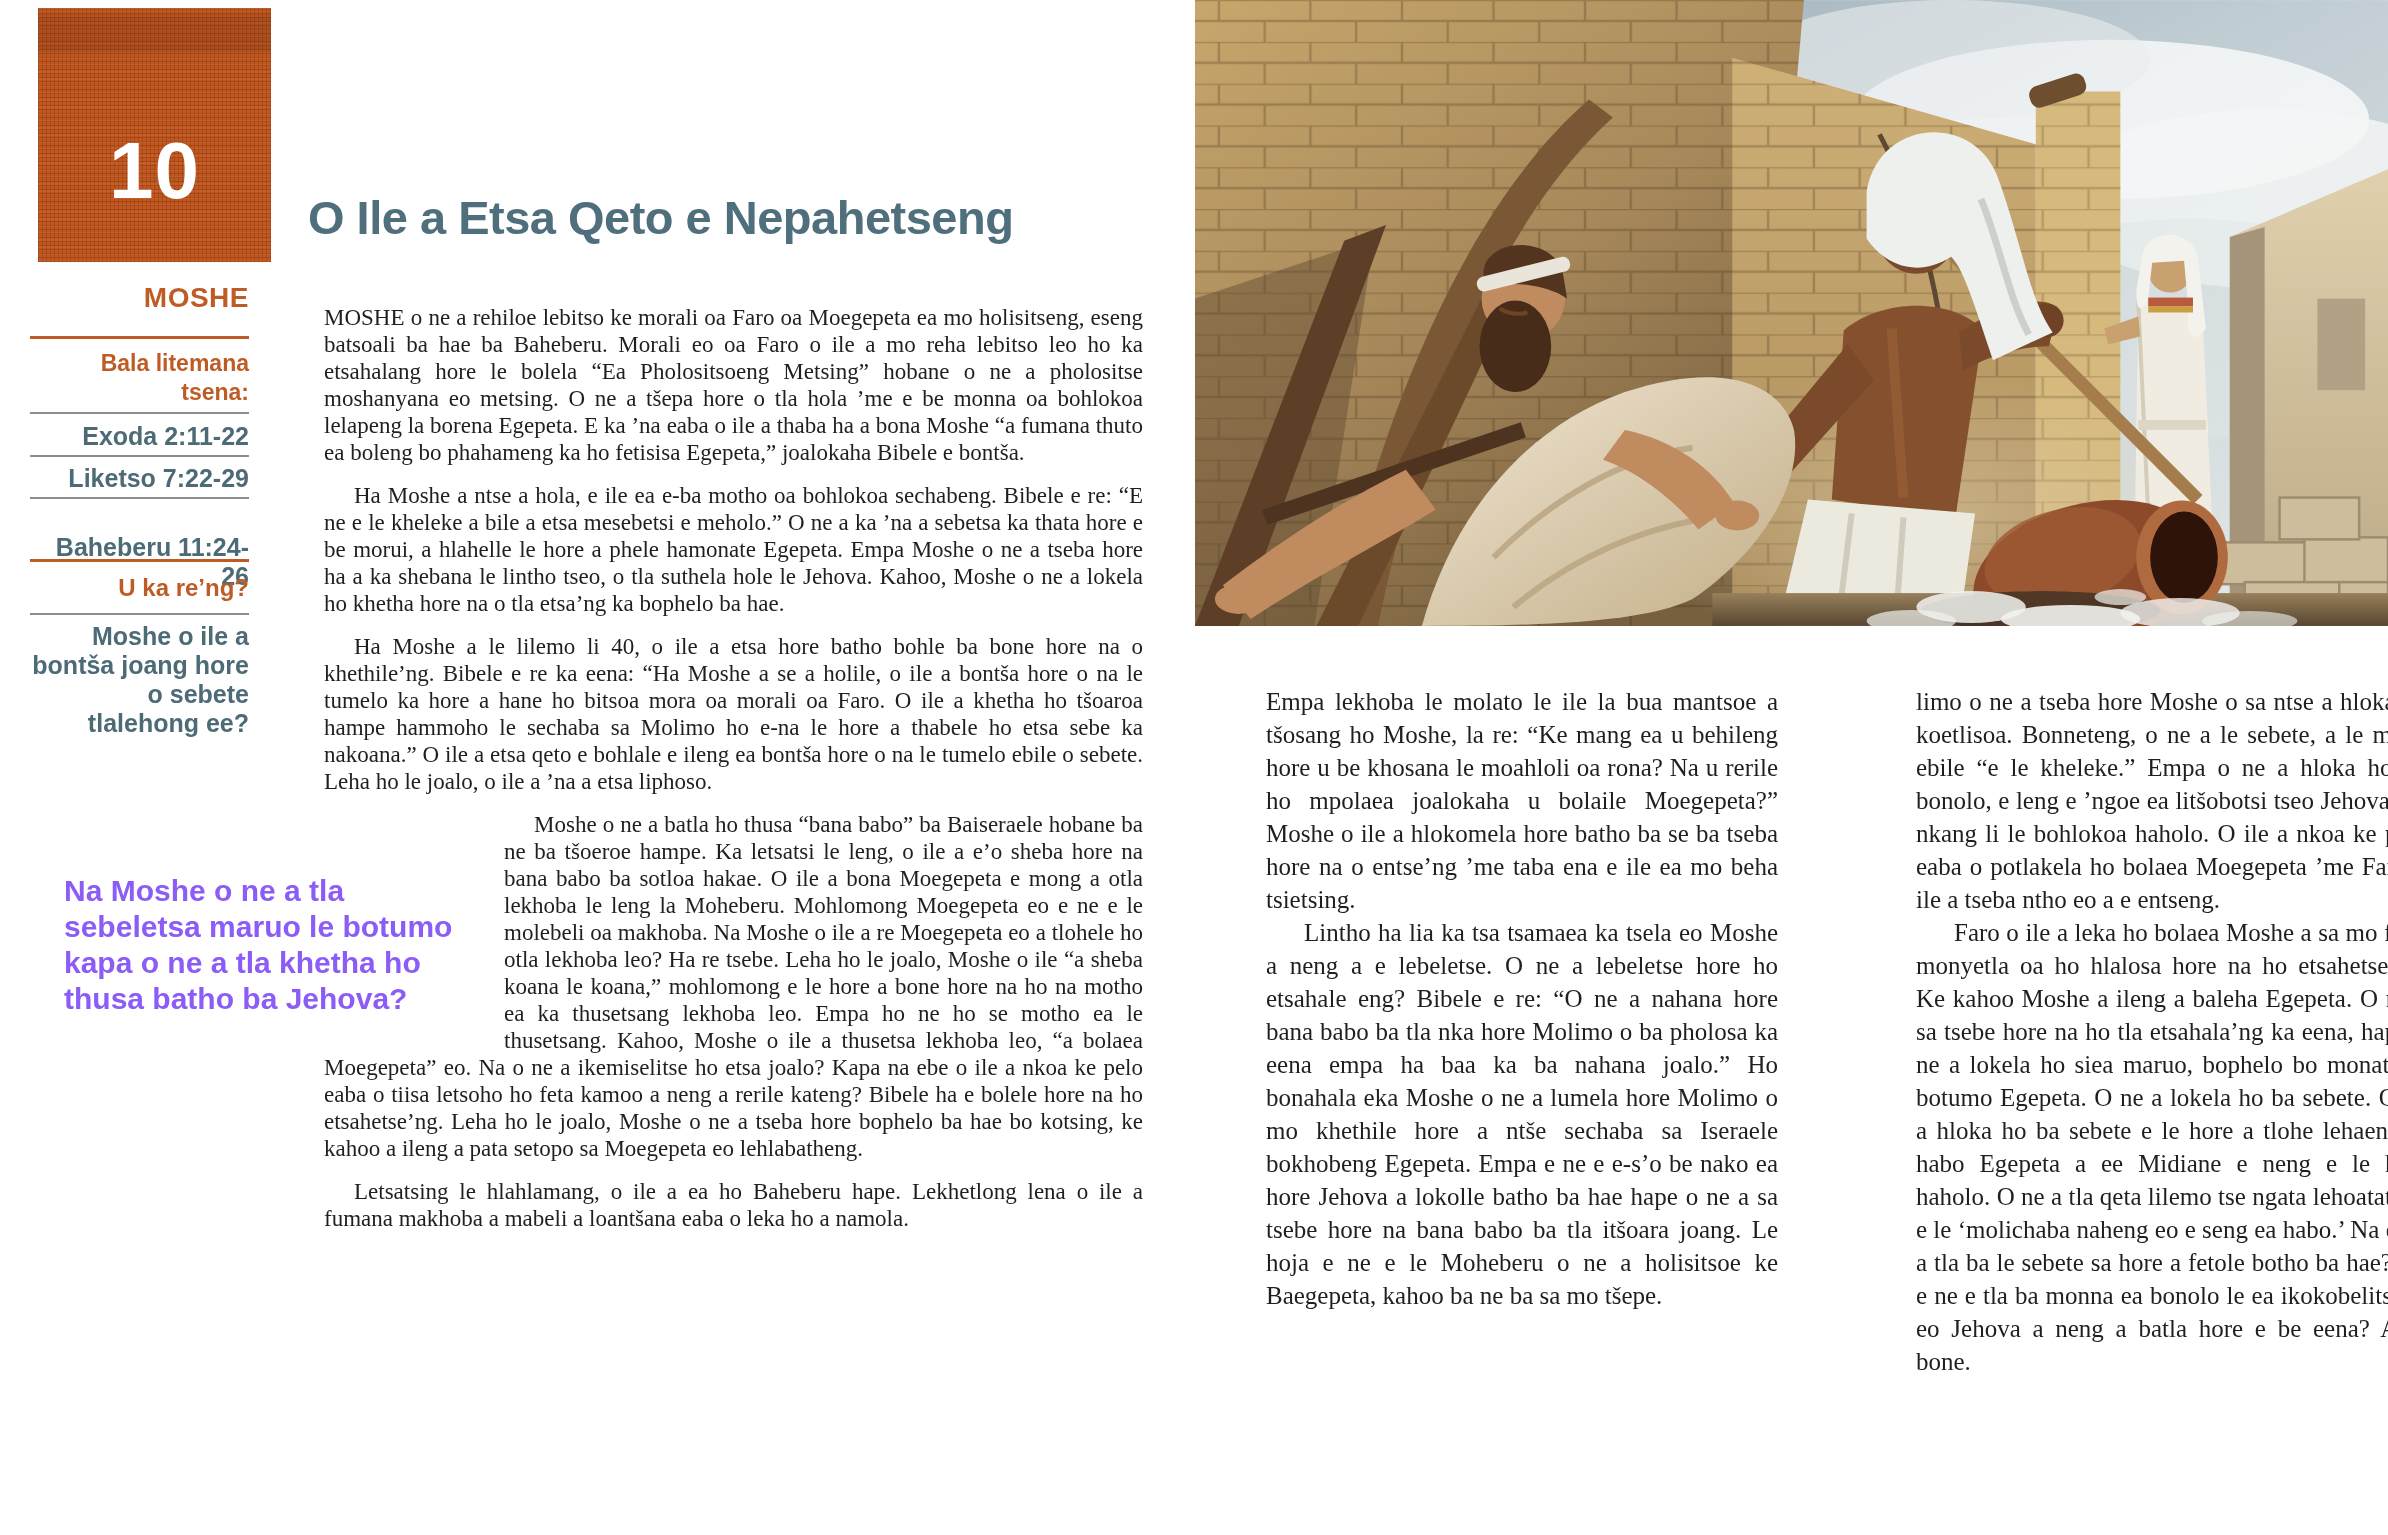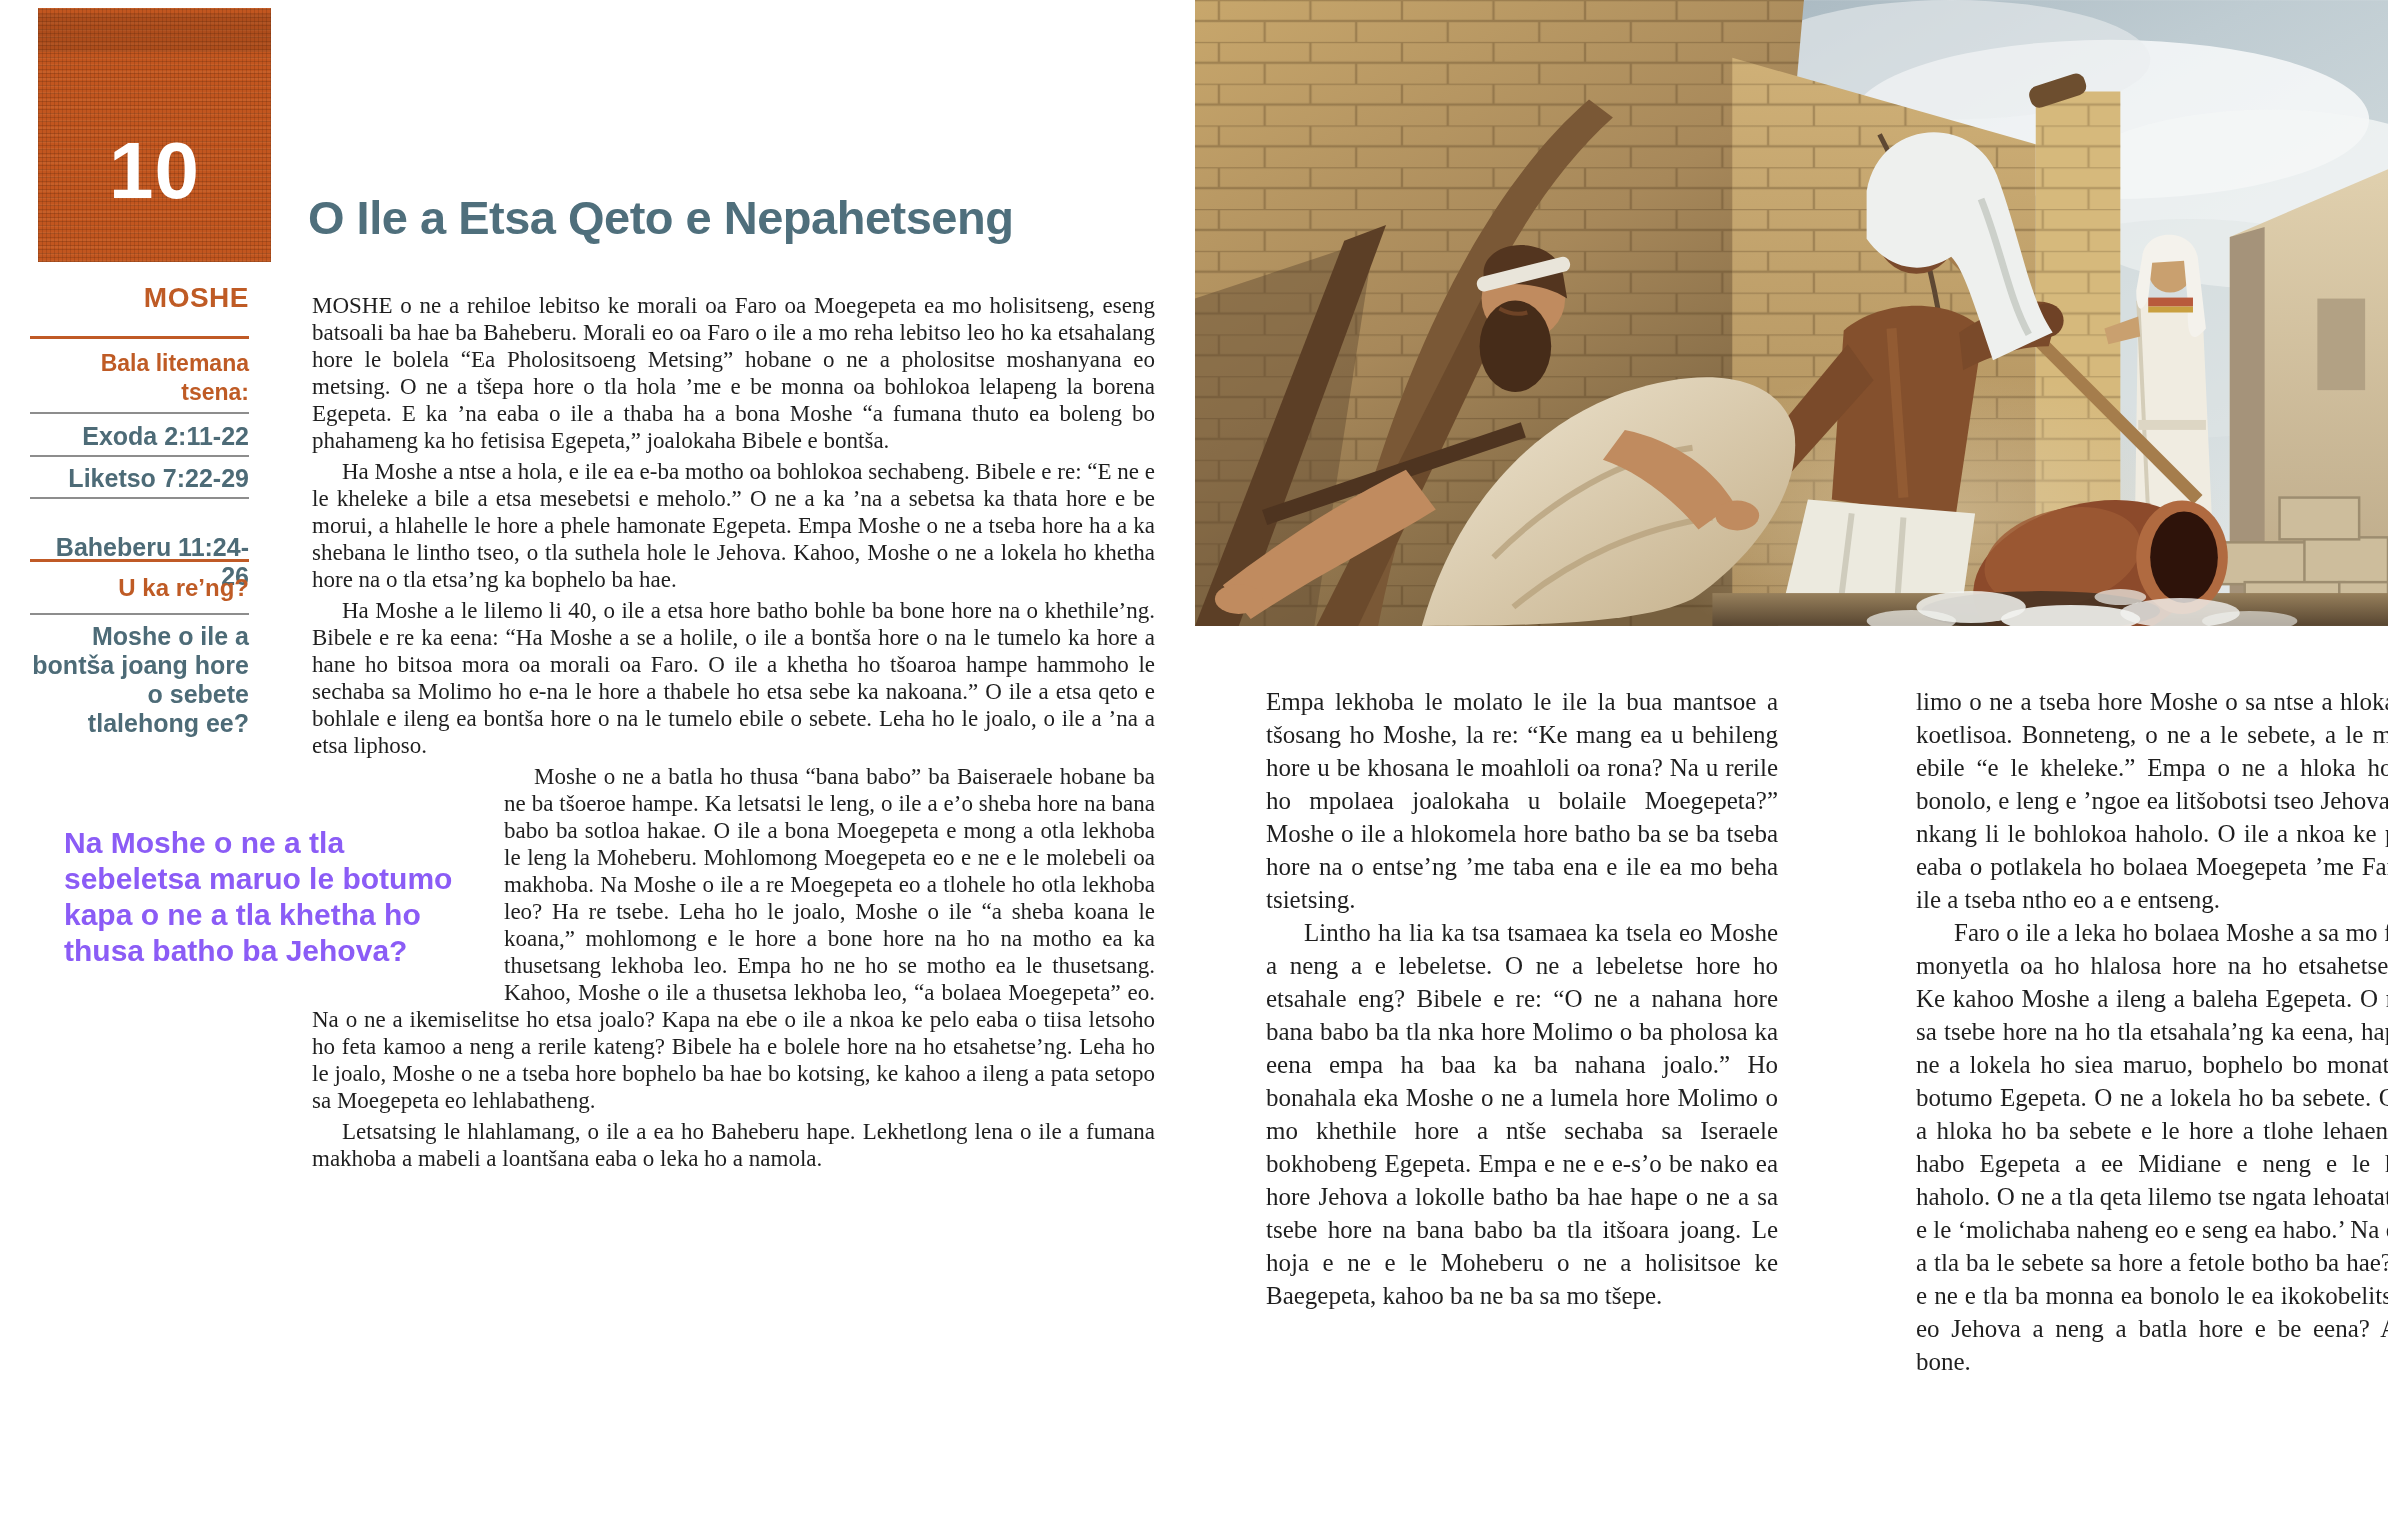--- a/index.html
+++ b/index.html
@@ -51,21 +51,21 @@
   
   .page-title{
     position:absolute;left:308px;top:159px;width:896px;
     font-family:"Liberation Sans",sans-serif;font-weight:bold;
     font-size:47px;color:#4f6f7c;letter-spacing:-0.5px;
   }
   .main-col{
     position:absolute;left:308px;top:288px;width:851px;
     font-size:23px;line-height:27px;color:#1f1f1f;text-align:justify;
   }
-  .main-col p{margin:4px;}
+  .main-col p{margin:16px;}
   .ind{text-indent:30px;}
   .pull-quote{
     float:left;width:410px;
     margin:26px 30px 0 -244px;
     padding:36px 0 36px 0;
     font-family:"Liberation Sans",sans-serif;font-weight:bold;
     font-size:30px;line-height:36px;color:#8b5cf6;
     text-align:left;text-indent:0;
   }
   

